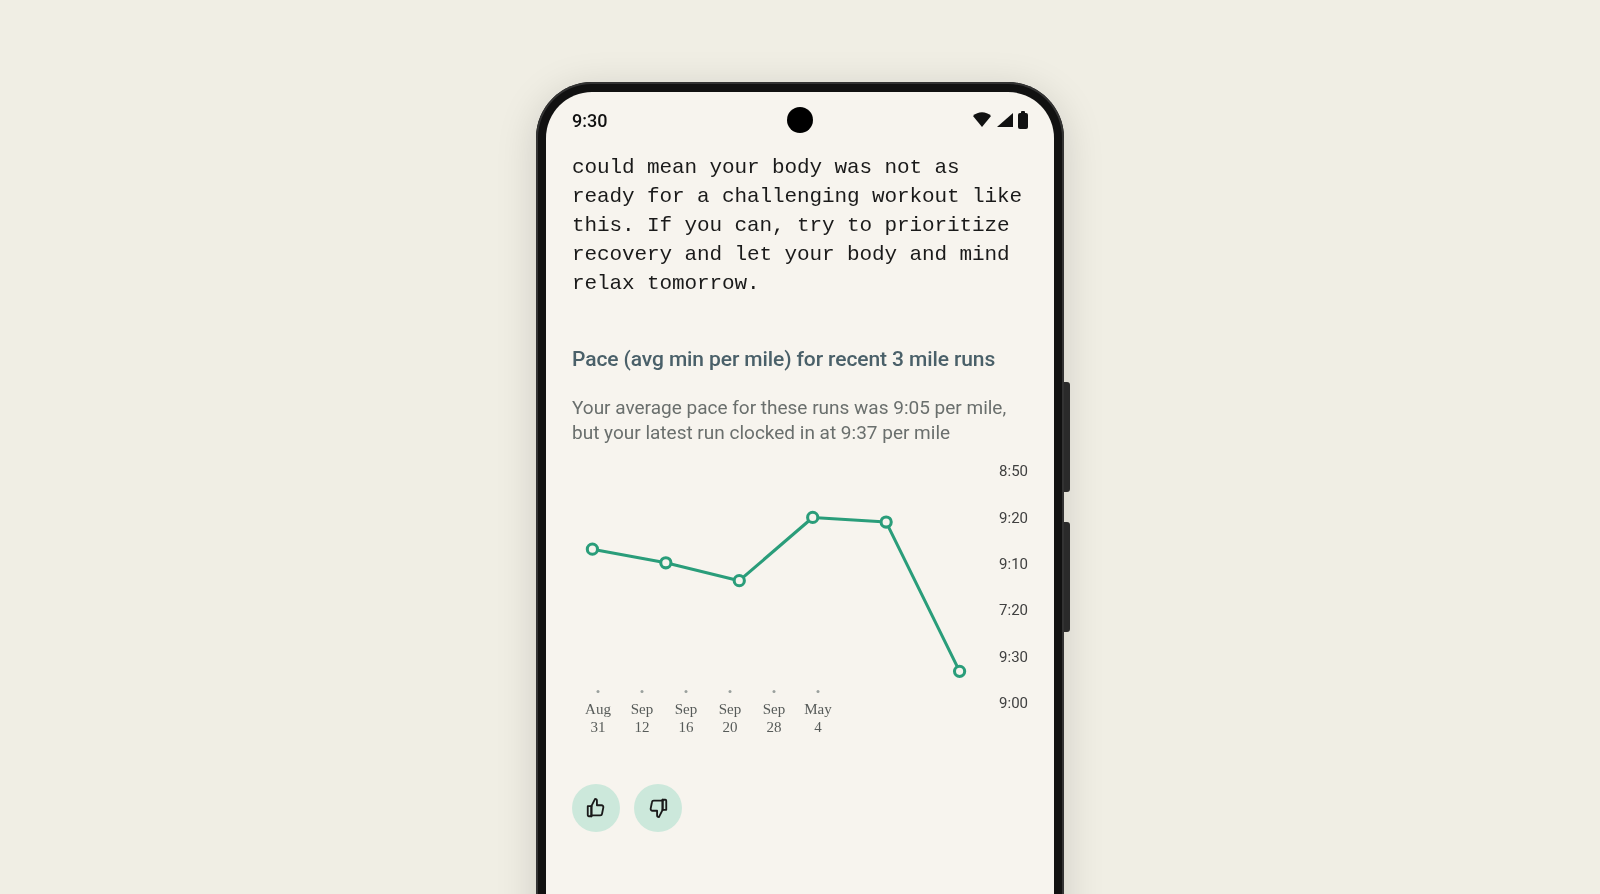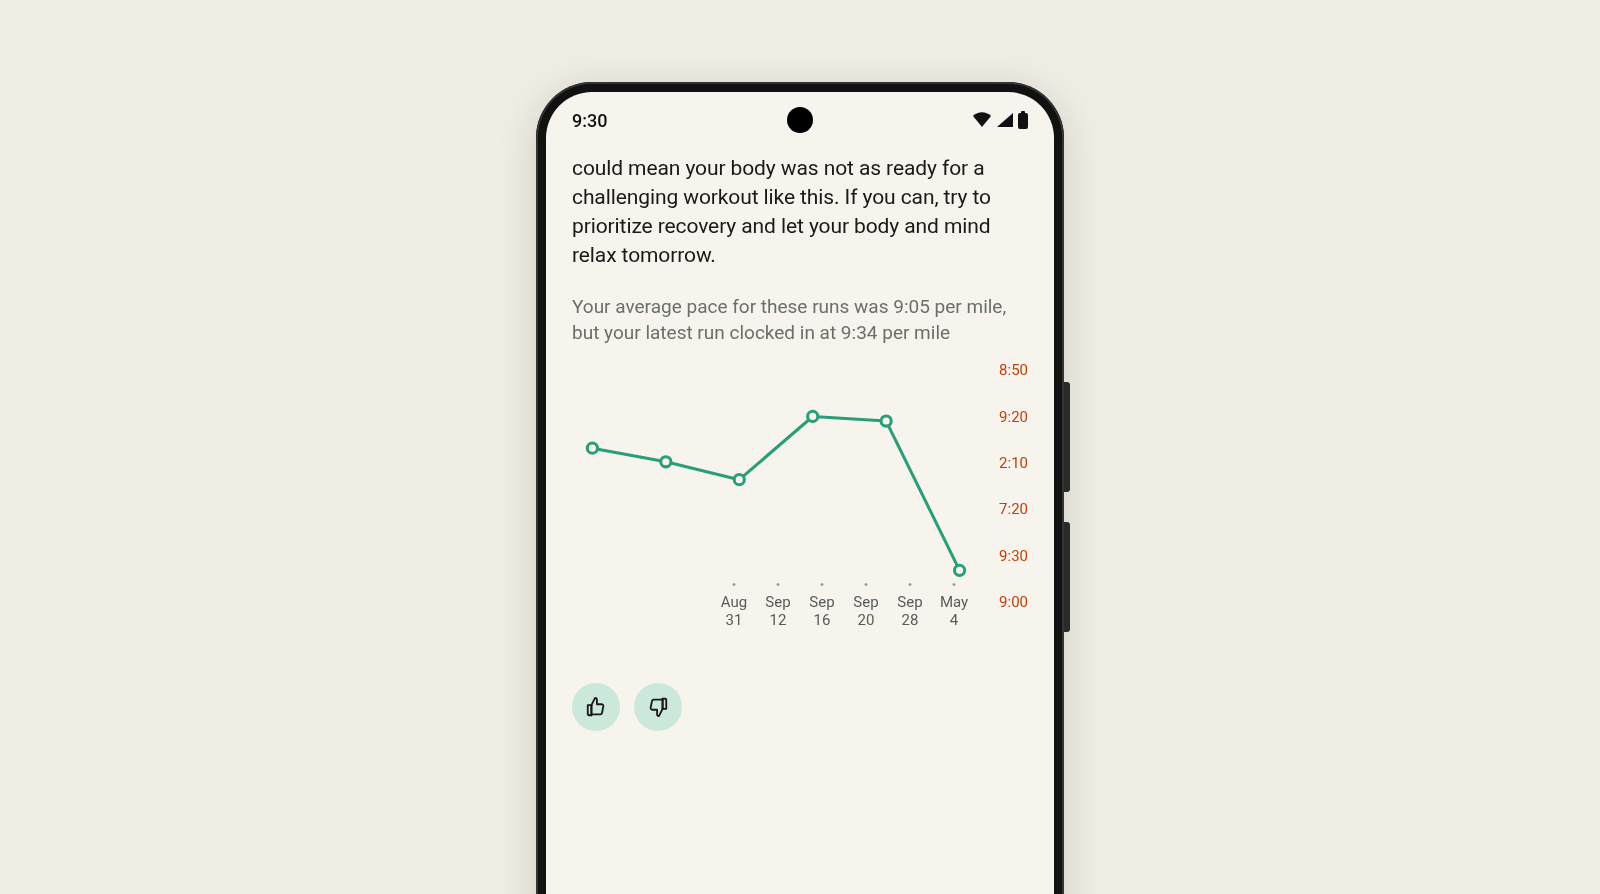--- a/index.html
+++ b/index.html
@@ -71,20 +71,21 @@
   .status-icons svg { display: block; }
   .content {
     padding: 6px 26px 0 26px;
   }
   .body-text {
     font-size: 21px;
     line-height: 1.38;
     color: #1a1a1a;
     font-weight: 400;
     letter-spacing: -0.1px;
+    font-family: Liberation Mono, monospace;
   }
   .section-title {
     margin-top: 48px;
     font-size: 21px;
     font-weight: 500;
     color: #4a6069;
     letter-spacing: -0.1px;
   }
   .section-sub {
     margin-top: 24px;
@@ -111,31 +112,32 @@
     width: 44px;
     height: 250px;
     display: flex;
     flex-direction: column;
     justify-content: space-between;
     margin-left: 4px;
     margin-top: -6px;
   }
   .y-tick {
     font-size: 15px;
-    color: #c2410c;
+    color: #404040;
     text-align: right;
   }
   .x-axis {
     position: absolute;
     left: 0;
     right: 48px;
-    bottom: 18px;
-    display: flex;
-    justify-content: flex-end;
+    bottom: 12px;
+    display: flex;
+    justify-content: flex-start;
     padding: 0 4px;
+    font-family: Liberation Serif, serif;
   }
   .x-tick {
     font-size: 15px;
     color: #575b59;
     text-align: center;
     white-space: pre-line;
     line-height: 1.2;
     width: 44px;
     position: relative;
   }
@@ -194,39 +196,40 @@
               <rect x="0" y="2" width="10" height="16" rx="2" fill="#111"></rect>
               <rect x="3" y="0" width="4" height="3" rx="1" fill="#111"></rect>
             </svg>
         </span>
       </div>
     </div>
 
     <div class="content">
       <p class="body-text">could mean your body was not as ready for a challenging workout like this. If you can, try to prioritize recovery and let your body and mind relax tomorrow.</p>
 
-
-      <p class="section-sub">Your average pace for these runs was 9:05 per mile, but your latest run clocked in at 9:34 per mile</p>
+      <h2 class="section-title">Pace (avg min per mile) for recent 3 mile runs</h2>
+
+      <p class="section-sub">Your average pace for these runs was 9:05 per mile, but your latest run clocked in at 9:37 per mile</p>
 
       <div class="chart-wrap">
         <div class="chart-plot">
           <svg id="chart-svg" viewBox="0 0 400 230" preserveAspectRatio="none">
               <path d="M20.0 79.6 L92.0 92.9 L164.0 110.5 L236.0 48.5 L308.0 53.0 L380.0 199.4 " fill="none" stroke="#2a9d7a" stroke-width="3" stroke-linejoin="round" stroke-linecap="round"></path>
               <circle cx="20" cy="79.5971223021585" r="5" fill="#f7f4ee" stroke="#2a9d7a" stroke-width="3"></circle>
               <circle cx="92" cy="92.90647482014383" r="5" fill="#f7f4ee" stroke="#2a9d7a" stroke-width="3"></circle>
               <circle cx="164" cy="110.47482014388503" r="5" fill="#f7f4ee" stroke="#2a9d7a" stroke-width="3"></circle>
               <circle cx="236" cy="48.453237410071914" r="5" fill="#f7f4ee" stroke="#2a9d7a" stroke-width="3"></circle>
               <circle cx="308" cy="52.97841726618688" r="5" fill="#f7f4ee" stroke="#2a9d7a" stroke-width="3"></circle>
               <circle cx="380" cy="199.38129496402888" r="5" fill="#f7f4ee" stroke="#2a9d7a" stroke-width="3"></circle>
             </svg>
         </div>
         <div class="y-axis" id="y-axis">
             <div class="y-tick">8:50</div>
             <div class="y-tick">9:20</div>
-            <div class="y-tick">2:10</div>
+            <div class="y-tick">9:10</div>
             <div class="y-tick">7:20</div>
             <div class="y-tick">9:30</div>
             <div class="y-tick">9:00</div>
           </div>
         <div class="x-axis" id="x-axis">
             <div class="x-tick">Aug
 31</div>
             <div class="x-tick">Sep
 12</div>
             <div class="x-tick">Sep

